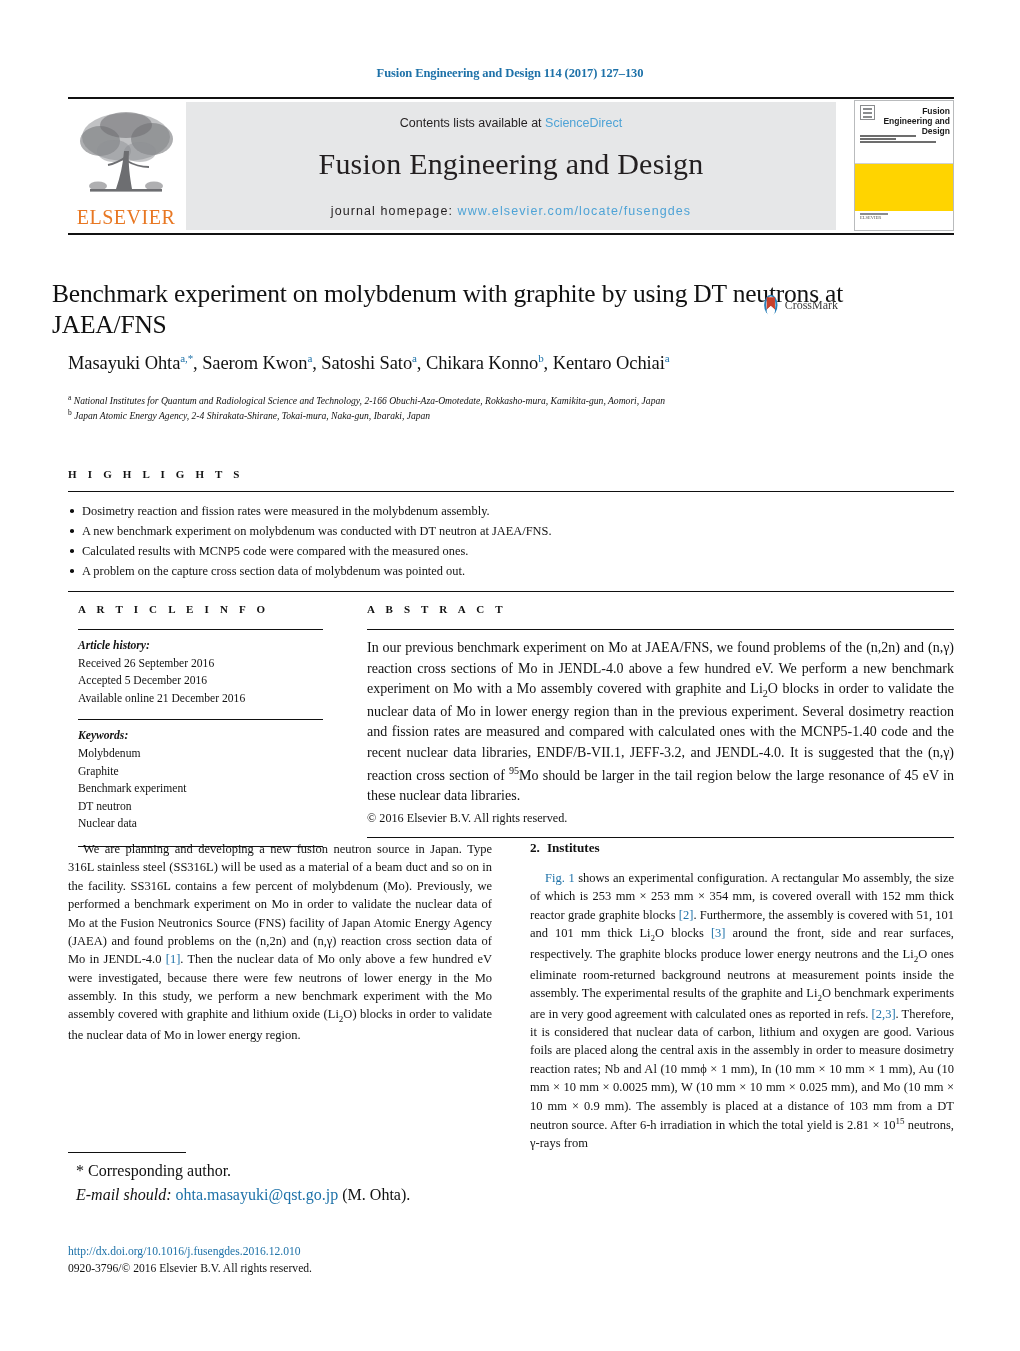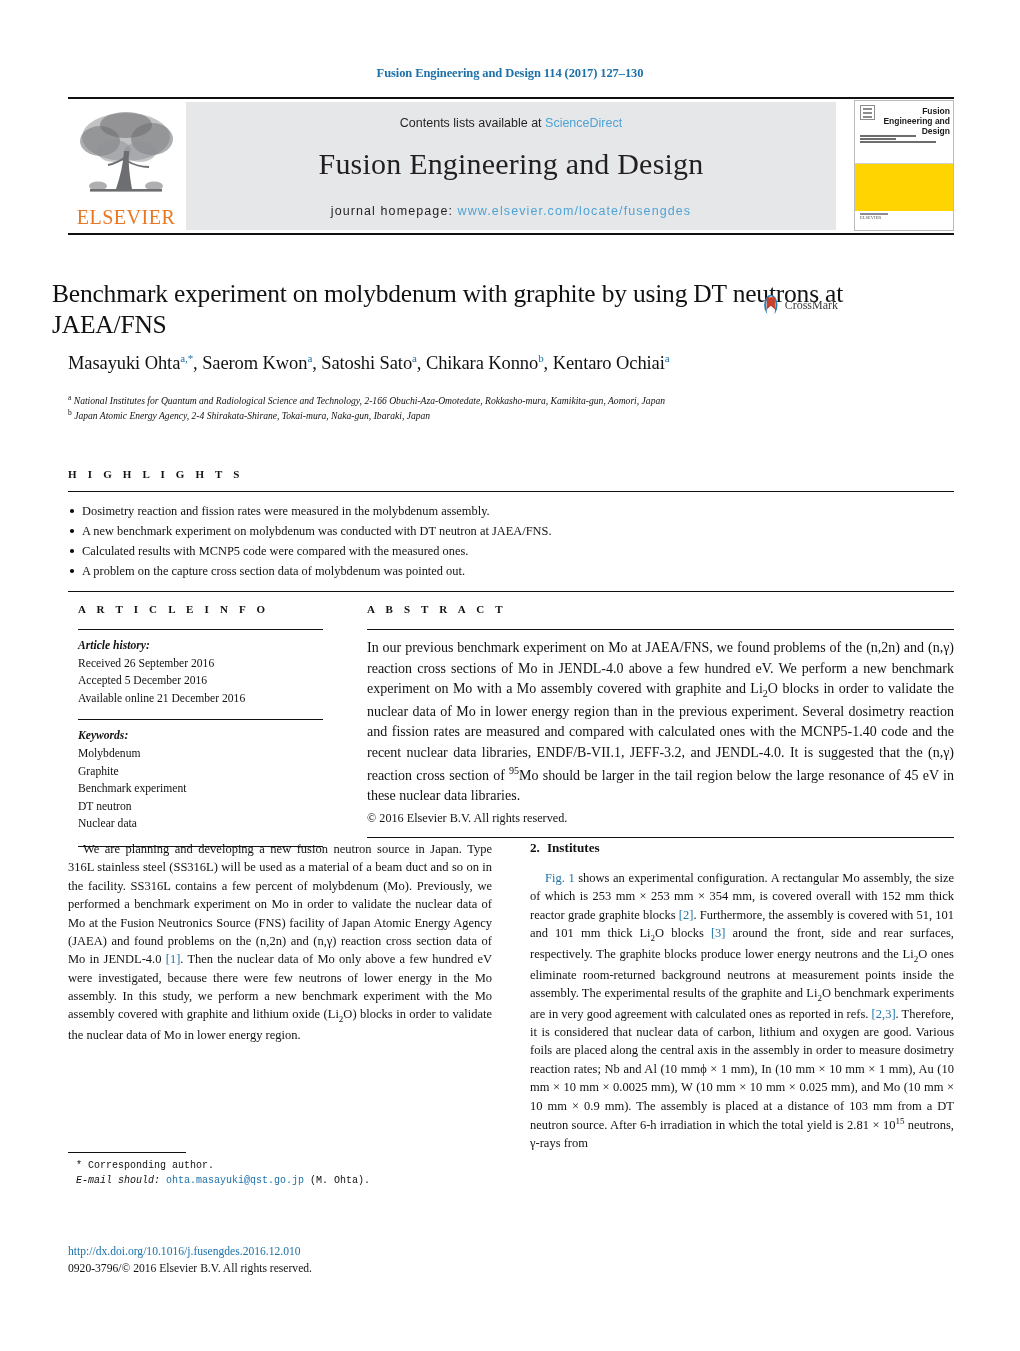--- a/index.html
+++ b/index.html
@@ -356,22 +356,22 @@
     position: absolute;
     left: 68px; top: 1152px;
     width: 424px;
   }
   .fn-rule {
     width: 118px;
     border-top: 1.1px solid #111;
     margin-bottom: 6px;
   }
   .fn-line {
-    font-family: Liberation Mono, monospace;
-    font-size: 10px;
+    font-family: Liberation Serif, serif;
+    font-size: 16px;
     line-height: 1.48;
     color: #111;
     padding-left: 8px;
   }
   .fn-line .em { font-style: italic; }
   .fn-mail { color: #1d71a8; }
 
   .docfoot {
     position: absolute;
     left: 68px; top: 1243px;

